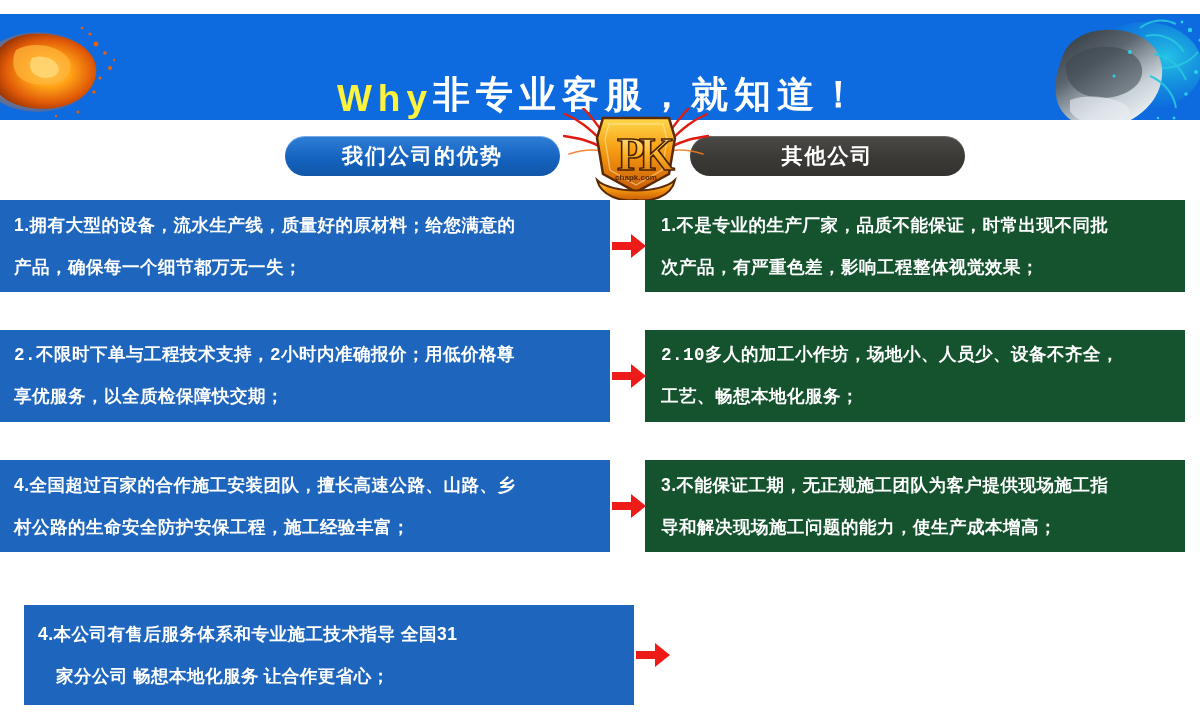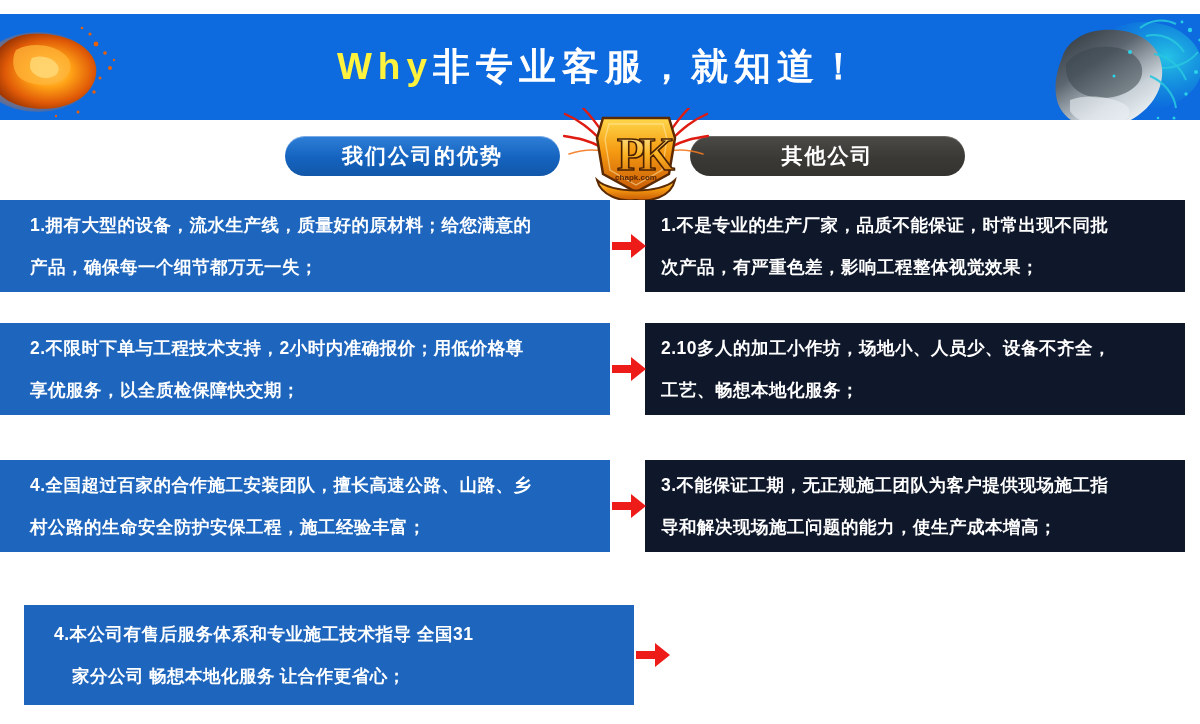--- a/index.html
+++ b/index.html
@@ -25,21 +25,21 @@
     background: #0d6adf;
     overflow: hidden;
   }
   .banner-title {
     position: absolute;
     left: 0;
     top: 0;
     width: 1200px;
     height: 106px;
     display: flex;
-    align-items: center;
+    align-items: flex-end;
     justify-content: center;
     font-size: 37px;
     font-weight: bold;
     letter-spacing: 6px;
     color: #ffffff;
     white-space: nowrap;
     z-index: 4;
   }
   .banner-title .hl { color: #fff33d; }
 
@@ -117,48 +117,48 @@
     width: 1200px;
     height: 520px;
   }
   .cmp-row {
     position: absolute;
     left: 0;
     width: 1200px;
     height: 92px;
   }
   .cmp-row.r0 { top: 2px; }
-  .cmp-row.r1 { top: 125px; }
+  .cmp-row.r1 { top: 132px; font-family: Liberation Mono, monospace; }
   .cmp-row.r2 { top: 262px; }
   .cmp-row.r3 { top: 407px; height: 100px; margin-left: 24px; }
 
   .panel {
     position: absolute;
     top: 0;
     height: 100%;
     box-sizing: border-box;
     display: flex;
     flex-direction: column;
     justify-content: center;
-    padding: 4px 14px 4px 30px;
+    padding: 4px 14px 4px 14px;
     color: #ffffff;
     font-size: 17.5px;
     font-weight: bold;
     line-height: 42px;
     letter-spacing: .5px;
   }
   .panel-ours {
     left: 0;
     width: 610px;
     background: #1d65bd;
   }
   .panel-others {
     left: 645px;
     width: 540px;
-    background: #0f172a;
+    background: #14532d;
     padding-left: 16px;
   }
   .panel .ln2-indent { padding-left: 18px; font-family: Liberation Serif, serif; }
 
   
   .arrow {
     position: absolute;
     left: 612px;
     top: 50%;
     transform: translateY(-50%);

